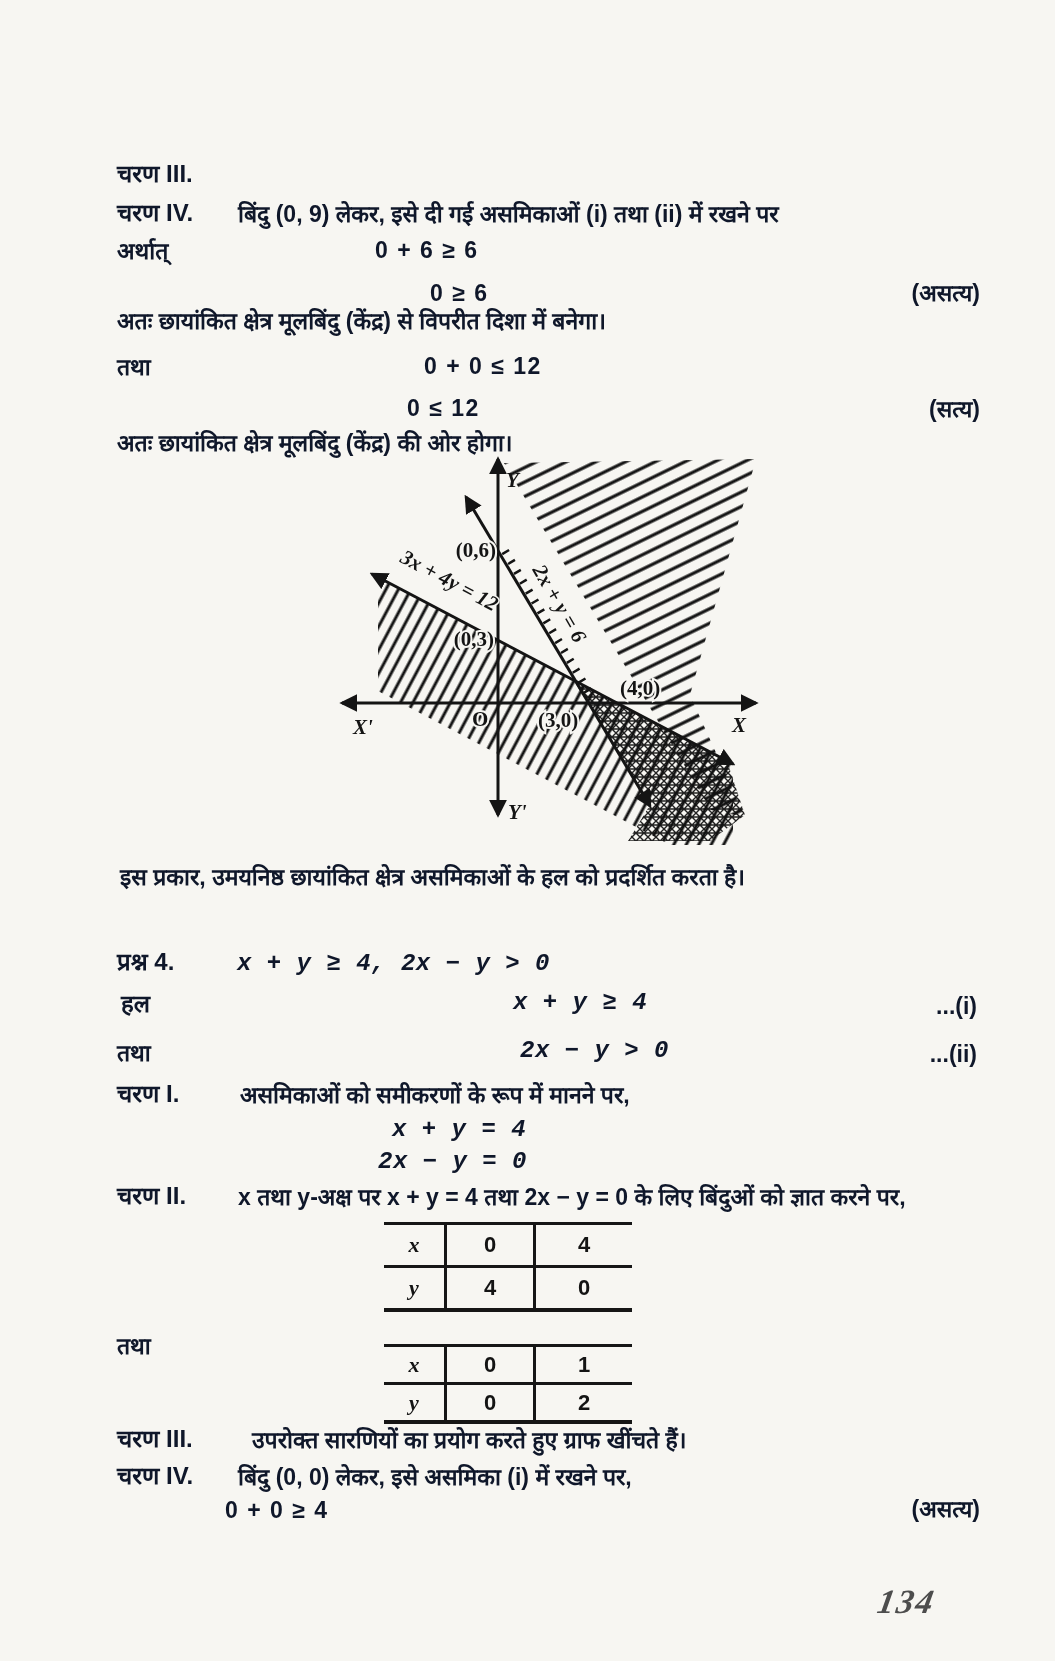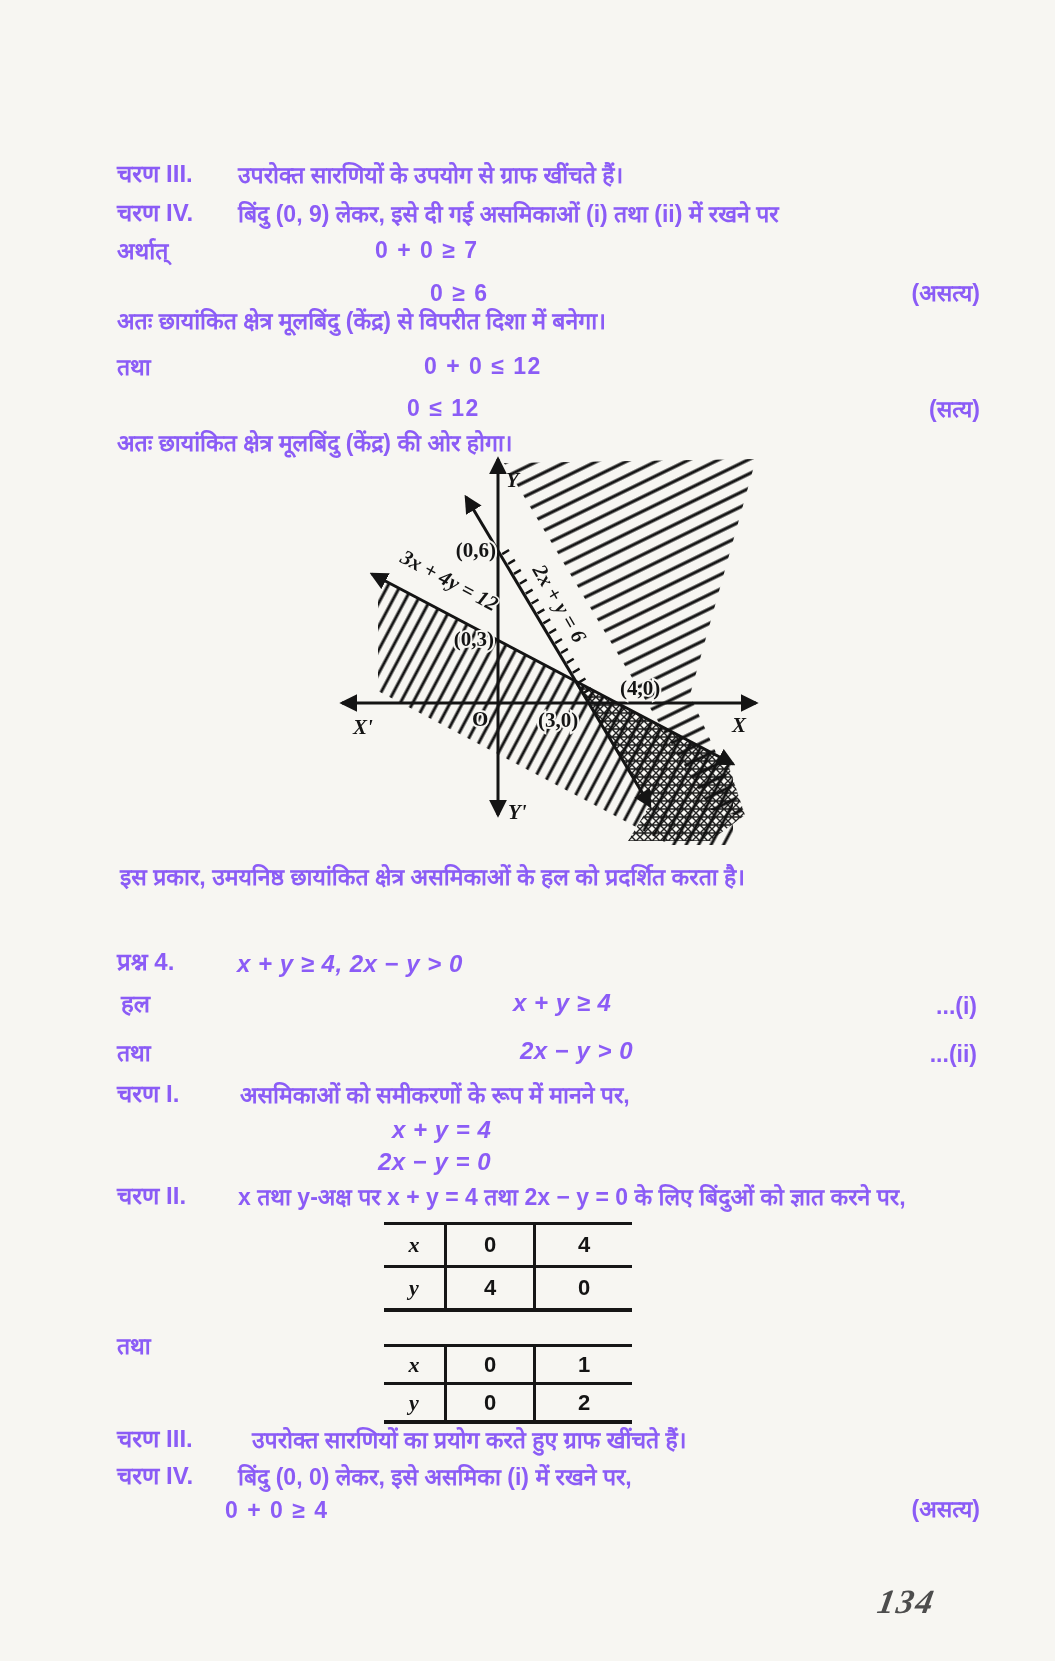--- a/index.html
+++ b/index.html
@@ -1,22 +1,22 @@
 <!DOCTYPE html>
 <html><head>
 <meta charset="utf-8">
 <style>
   html,body{margin:0;padding:0;}
   .page{position:relative;width:1055px;height:1661px;background:#f7f6f2;overflow:hidden;
         font-family:"Liberation Sans",sans-serif;color:#141414;}
-  .t{position:absolute;white-space:nowrap;color:#8b5cf6;
+  .t{position:absolute;white-space:nowrap;color:#0f172a;
      font:600 23px "Liberation Sans",sans-serif;line-height:1.2;}
   .hd{font-weight:800;font-size:24px;}
   .eqn{font-weight:800;font-size:23px;letter-spacing:1.5px;}
-  .math{font-family:Liberation Sans, sans-serif;font-style:italic;font-weight:700;font-size:24px;letter-spacing:.5px;}
+  .math{font-family:Liberation Mono, monospace;font-style:italic;font-weight:700;font-size:24px;letter-spacing:.5px;}
   .right{right:75px;text-align:center;}
   .pageno{font:800 34px "Liberation Serif",serif;font-style:italic;color:#4d4d4d;
           transform:skewX(-10deg);letter-spacing:2px;}
   .fig{position:absolute;}
   
   .tbl{position:absolute;left:384px;width:248px;border-top:3px solid #161616;border-bottom:4px solid #161616;}
   .tbl .row{display:flex;height:40px;}
   .tbl.tbl2 .row{height:35px;}
   .tbl .row:first-child{border-bottom:3px solid #161616;}
   .cell{display:flex;align-items:center;justify-content:center;
@@ -28,27 +28,26 @@
   .axlbl{font:700 21px "Liberation Serif",serif;font-style:italic;}
   .ptlbl{font:700 21px "Liberation Serif",serif;paint-order:stroke;stroke:#f7f6f2;stroke-width:4px;}
   .lneq{font:700 21px "Liberation Serif",serif;font-style:italic;paint-order:stroke;stroke:#f7f6f2;stroke-width:3px;}
 </style>
 </head>
 <body>
 
 <div class="page">
 
   <div class="t hd" style="left:117px;top:160px">चरण III.</div>
-  <div class="t" style="left:238px;top:162px">उपरोक्त सारणियों के उपयोग से ग्राफ खींचते हैं।</div>
 
   <div class="t hd" style="left:117px;top:199px">चरण IV.</div>
   <div class="t" style="left:238px;top:201px">बिंदु (0, 9) लेकर, इसे दी गई असमिकाओं (i) तथा (ii) में रखने पर</div>
 
   <div class="t" style="left:117px;top:238px">अर्थात्</div>
-  <div class="t eqn" style="left:375px;top:237px">0 + 0 ≥ 7</div>
+  <div class="t eqn" style="left:375px;top:237px">0 + 6 ≥ 6</div>
 
   <div class="t eqn" style="left:430px;top:280px">0 ≥ 6</div>
   <div class="t right" style="top:280px">(असत्य)</div>
 
   <div class="t" style="left:117px;top:308px">अतः छायांकित क्षेत्र मूलबिंदु (केंद्र) से विपरीत दिशा में बनेगा।</div>
 
   <div class="t" style="left:117px;top:354px">तथा</div>
   <div class="t eqn" style="left:424px;top:353px">0 + 0 ≤ 12</div>
 
   <div class="t eqn" style="left:407px;top:395px">0 ≤ 12</div>

